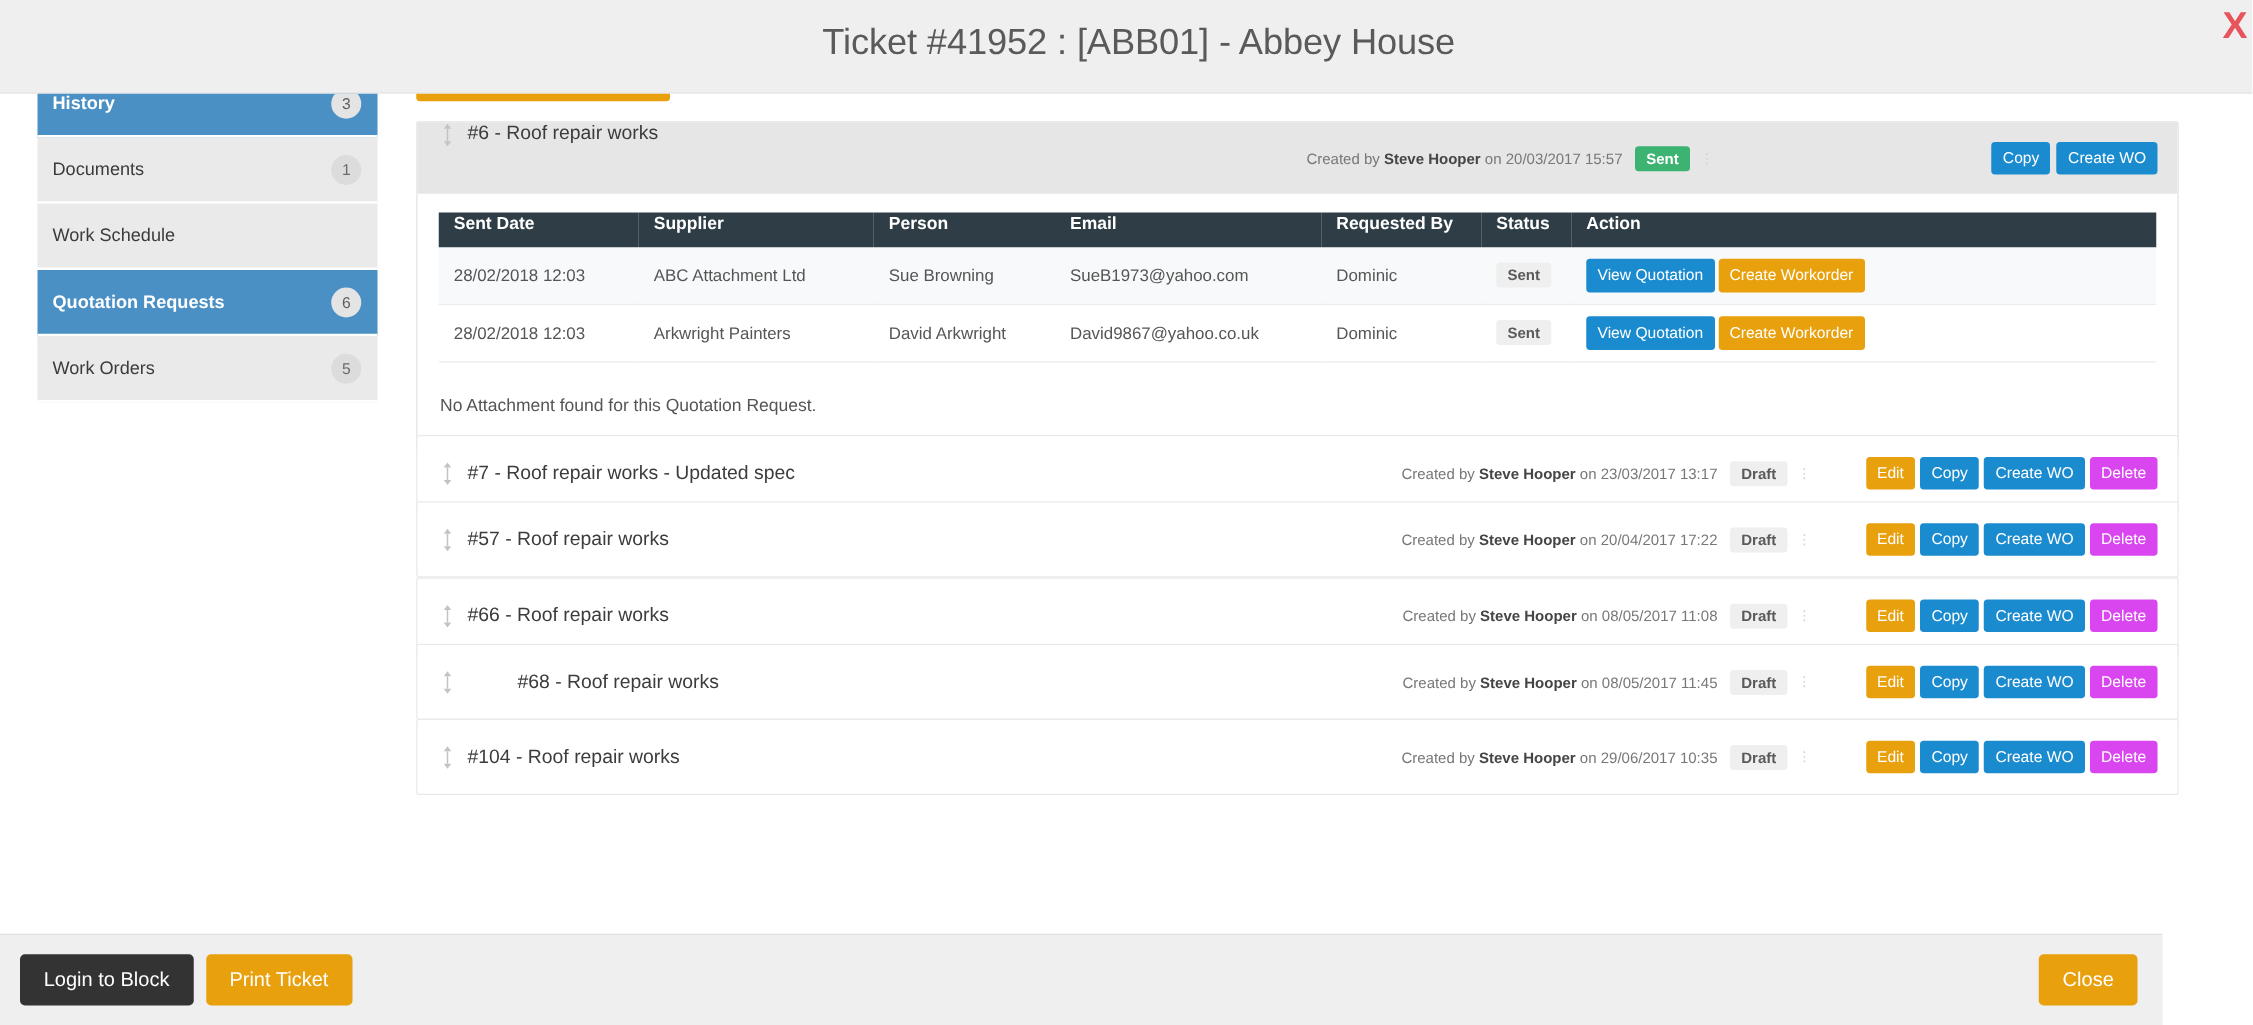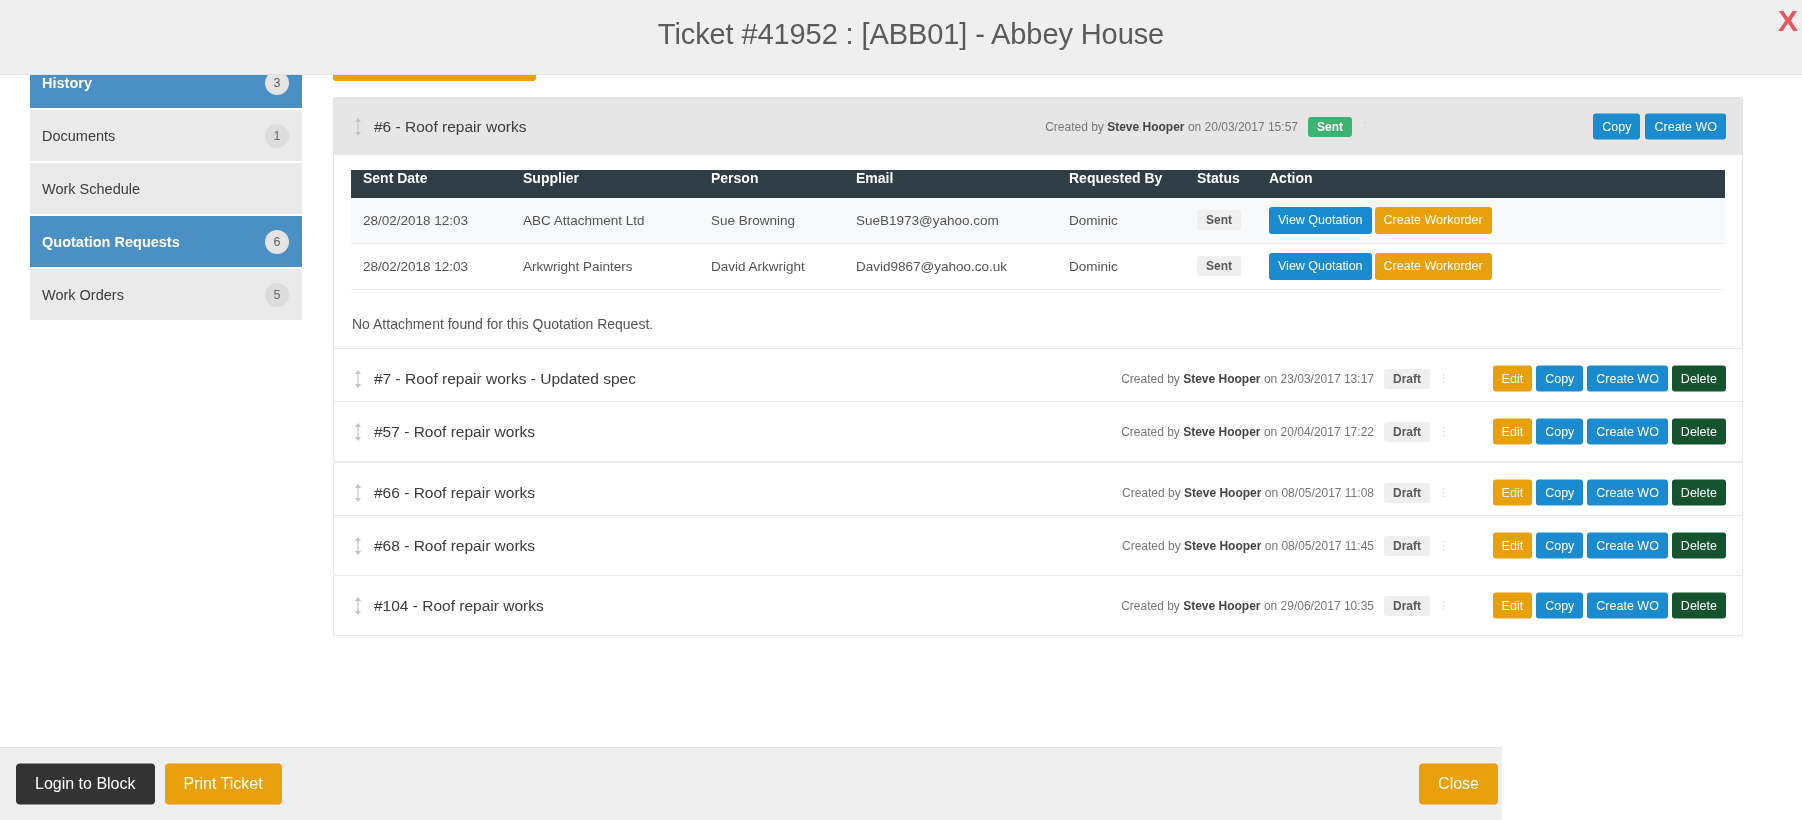--- a/index.html
+++ b/index.html
@@ -140,21 +140,21 @@
     width: 1410px;
     background: #ffffff;
     border: 1px solid #e3e3e3;
     border-radius: 2px;
   }
   .panel-head {
     position: relative;
     height: 57px;
     background: #e6e6e6;
     display: flex;
-    align-items: center;
+    align-items: flex-start;
     padding-left: 18px;
   }
   .drag-handle {
     width: 12px;
     margin-right: 10px;
     color: #b4b4b4;
     font-size: 13px;
     line-height: 1;
     display: flex;
     flex-direction: column;
@@ -214,21 +214,21 @@
     color: #ffffff;
     font-size: 12.5px;
     padding: 5px 9px;
     cursor: pointer;
     font-family: "Liberation Sans", sans-serif;
     line-height: 1.35;
     white-space: nowrap;
   }
   .btn-blue   { background: #1b8bd0; }
   .btn-orange { background: #e8a00d; }
-  .btn-red    { background: #14532d; }
+  .btn-red    { background: #d946ef; }
   .btn-dark   { background: #333333; }
 
   
   .tbl-wrap { padding: 15px 17px 0 17px; }
   table.qt {
     width: 100%;
     border-collapse: collapse;
     font-size: 13.5px;
   }
   table.qt thead th {
@@ -294,36 +294,36 @@
     top: 50%;
     transform: translateY(-50%);
     display: flex;
     gap: 4px;
   }
 
   
   .modal-footer {
     position: absolute;
     bottom: 0; left: 0;
-    width: 1502px;
+    width: 1730px;
     height: 73px;
     background: #efefef;
     border-top: 1px solid #e2e2e2;
     margin-top: 30px;
   }
   .footer-left {
     position: absolute;
     left: 16px; top: 50%;
     transform: translateY(-50%);
     display: flex;
     gap: 10px;
   }
   .footer-right {
     position: absolute;
-    right: 4px; top: 50%;
+    right: 20px; top: 50%;
     transform: translateY(-50%);
   }
   .btn-lg {
     border: none;
     border-radius: 4px;
     color: #ffffff;
     font-size: 16px;
     padding: 11px 19px;
     cursor: pointer;
     font-family: "Liberation Sans", sans-serif;
@@ -529,21 +529,21 @@
           <span class="meta-dots">⋮</span>
         </span>
         <span class="row-actions">
           <button class="btn btn-orange">Edit</button>
           <button class="btn btn-blue">Copy</button>
           <button class="btn btn-blue">Create WO</button>
           <button class="btn btn-red">Delete</button>
         </span>
       </div>
 
-      <div class="row-card" style="top:440px;">
+      <div class="row-card" style="top:440px;gap:40px;">
         <span class="drag-handle">
           <svg width="8" height="20" viewBox="0 0 8 20" aria-hidden="true">
             <path d="M4 1 L1 5 L7 5 Z" fill="#c3c3c3"></path>
             <rect x="3.4" y="5" width="1.2" height="10" fill="#c3c3c3"></rect>
             <path d="M4 19 L1 15 L7 15 Z" fill="#c3c3c3"></path>
           </svg>
         </span>
         <span class="row-title">#68 - Roof repair works</span>
         <span class="row-meta">
           <span class="meta-text">

